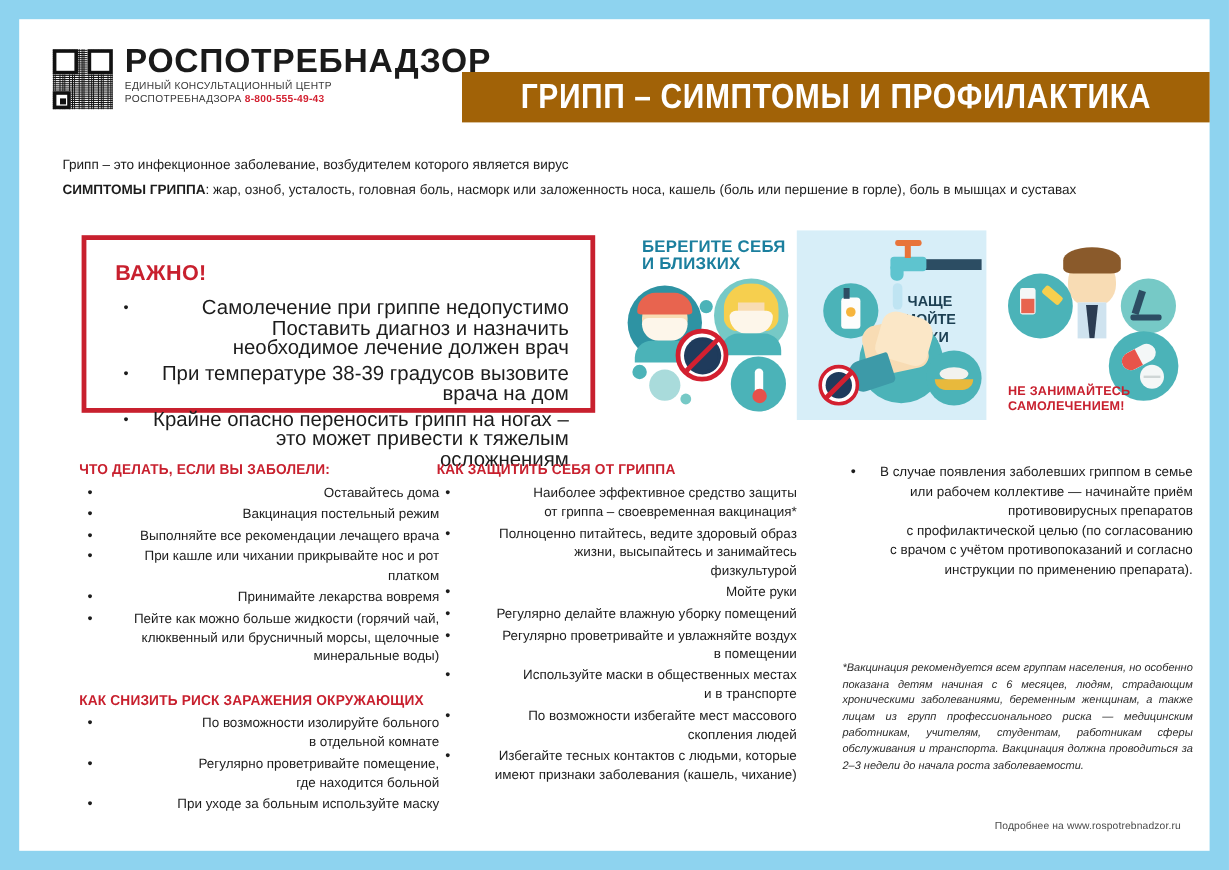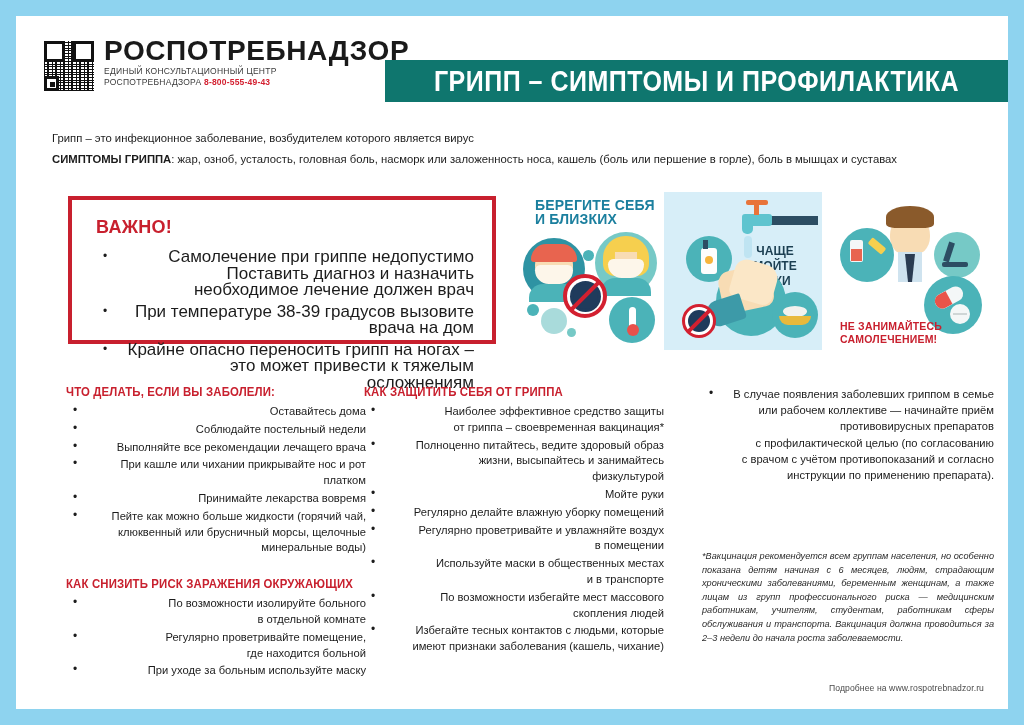--- a/index.html
+++ b/index.html
@@ -47,21 +47,21 @@
     letter-spacing: 0.6px; line-height: 22px;
   }
   .brand-sub {
     font-size: 8.5px; color: #3a3a3a; line-height: 11px;
     letter-spacing: 0.25px; margin-top: 4px;
   }
   .brand-phone { color: #d32030; font-weight: bold; letter-spacing: 0.2px; }
 
   .banner {
     position: absolute; left: 369px; top: 44px; width: 623px; height: 42px;
-    background: #0f766e; display: flex; align-items: center; justify-content: center;
+    background: #a16207; display: flex; align-items: center; justify-content: center;
   }
   .banner-title {
     color: #ffffff; font-size: 25px; font-weight: bold;
     letter-spacing: 0.5px; transform: scaleY(1.16); transform-origin: center;
   }
 
   
   .intro { position: absolute; left: 36px; top: 113px; width: 930px; }
   .intro-line1 { font-size: 11.3px; color: #1c1c1c; line-height: 18px; }
   .intro-line2 { font-size: 11.3px; color: #1c1c1c; line-height: 18px; margin-top: 3px; }
@@ -309,21 +309,21 @@
     <div class="cap-c">
       <span>НЕ ЗАНИМАЙТЕСЬ</span><br>
       <span>САМОЛЕЧЕНИЕМ!</span>
     </div>
   </div>
 
   <div class="col col1">
     <div class="sec-title">ЧТО ДЕЛАТЬ, ЕСЛИ ВЫ ЗАБОЛЕЛИ:</div>
     <ul class="blist">
         <li>Оставайтесь дома</li>
-        <li>Соблюдайте постельный недели</li>
+        <li>Вакцинация постельный режим</li>
         <li>Выполняйте все рекомендации лечащего врача</li>
         <li>При кашле или чихании прикрывайте нос и рот<br>платком</li>
         <li>Принимайте лекарства вовремя</li>
         <li>Пейте как можно больше жидкости (горячий чай,<br>клюквенный или брусничный морсы, щелочные<br>минеральные воды)</li>
       </ul>
     <div class="spacer"></div>
     <div class="sec-title">КАК СНИЗИТЬ РИСК ЗАРАЖЕНИЯ ОКРУЖАЮЩИХ</div>
     <ul class="blist">
         <li>По возможности изолируйте больного<br>в отдельной комнате</li>
         <li>Регулярно проветривайте помещение,<br>где находится больной</li>

